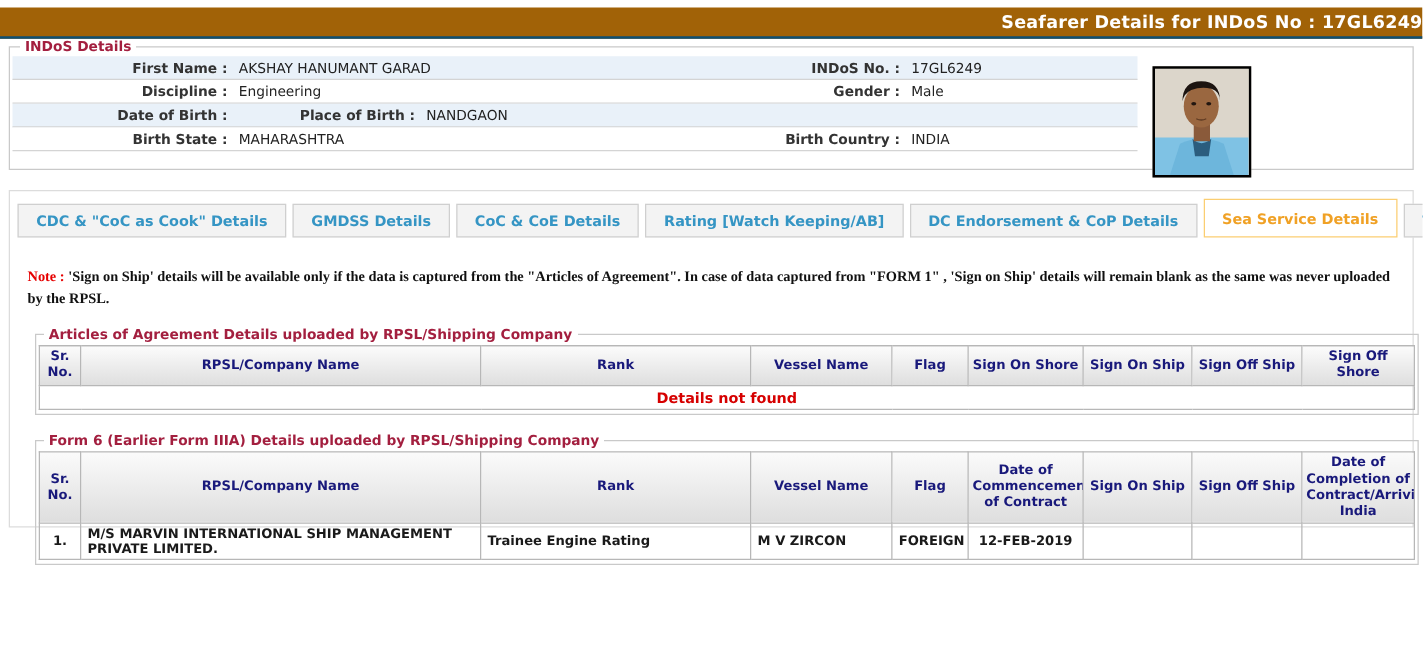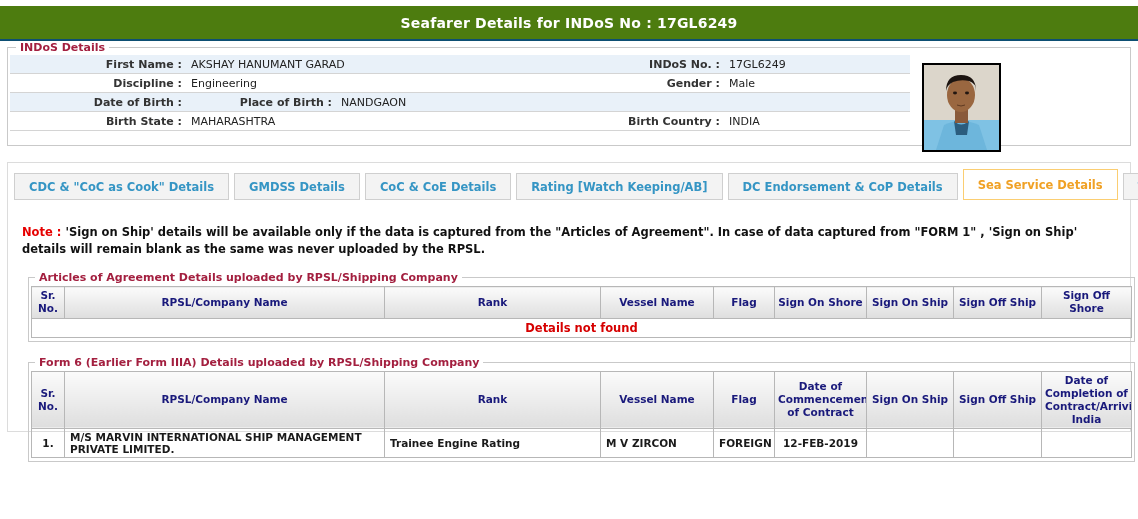--- a/index.html
+++ b/index.html
@@ -1,21 +1,21 @@
 <!DOCTYPE html>
 <html><head>
 <meta charset="utf-8">
 <style>
   * { margin:0; padding:0; box-sizing:border-box; }
   html,body { background:#ffffff; width:1138px; height:519px; overflow:hidden;
     font-family:"DejaVu Sans","Liberation Sans",sans-serif; }
 
   
-  .title-bar { margin-top:6px; height:35px; background:#4d7c0f; border-bottom:2px solid #0d4f73;
-    display:flex; align-items:center; justify-content:center; }
+  .title-bar { margin-top:6px; height:25px; background:#a16207; border-bottom:2px solid #0d4f73;
+    display:flex; align-items:center; justify-content:flex-end; }
   .title-bar h1 { color:#ffffff; font-size:14px; font-weight:bold; letter-spacing:.2px; }
 
   
   fieldset { border:1px solid #c9c9c9; }
   legend { color:#a31f3f; font-weight:bold; font-size:11px; padding:0 4px; margin-left:6px; }
 
   .indos-fs { margin:0 7px 0 7px; position:relative; padding:1px 2px 14px 2px; }
   .indos-rows { margin-right:218px; }
   .indos-row { display:flex; height:19px; align-items:center; border-bottom:1px solid #d4d4d4; font-size:11px; }
   .indos-row:nth-child(odd) { background:#e9f1f9; }
@@ -33,21 +33,21 @@
 
   
   .tab-panel { margin:16px 7px 0 7px; border:1px solid #dcdcdc; height:270px; background:#ffffff; }
   .tab-strip { display:flex; gap:5px; padding:6px 0 0 6px; align-items:flex-end; }
   .tab { height:27px; padding:0 14px; display:flex; align-items:center; justify-content:center;
     background:#f3f3f3; border:1px solid #cfcfcf; color:#3595c4; font-size:11.5px; font-weight:bold;
     white-space:nowrap; cursor:pointer; }
   .tab.active { background:#ffffff; border:1px solid #fbce72; color:#f0a125; height:31px; }
 
   
-  .note { margin:24px 14px 0 14px; font-size:11.5px; font-weight:bold; color:#111111; line-height:1.45; }
+  .note { margin:24px 14px 0 14px; font-size:11.5px; font-weight:bold; color:#111111; line-height:1.45;font-family:Liberation Serif, serif; }
   .note .note-prefix { color:#e60000; }
 
   
   .tbl-fs { margin:14px 10px 0 20px; width:1106px; padding:2px 2px 3px 2px; }
   .tbl-fs legend { margin-left:4px; }
   table { border-collapse:collapse; width:1100px; table-layout:fixed; }
   th,td { border:1px solid #b7b7b7; font-size:10.5px; overflow:hidden; }
   th { background:linear-gradient(#fbfbfb,#dedede); color:#19197b; font-weight:bold;
     text-align:center; padding:2px 3px; line-height:1.25; }
   td { font-weight:bold; color:#1a1a1a; padding:2px 5px; height:20px; }

